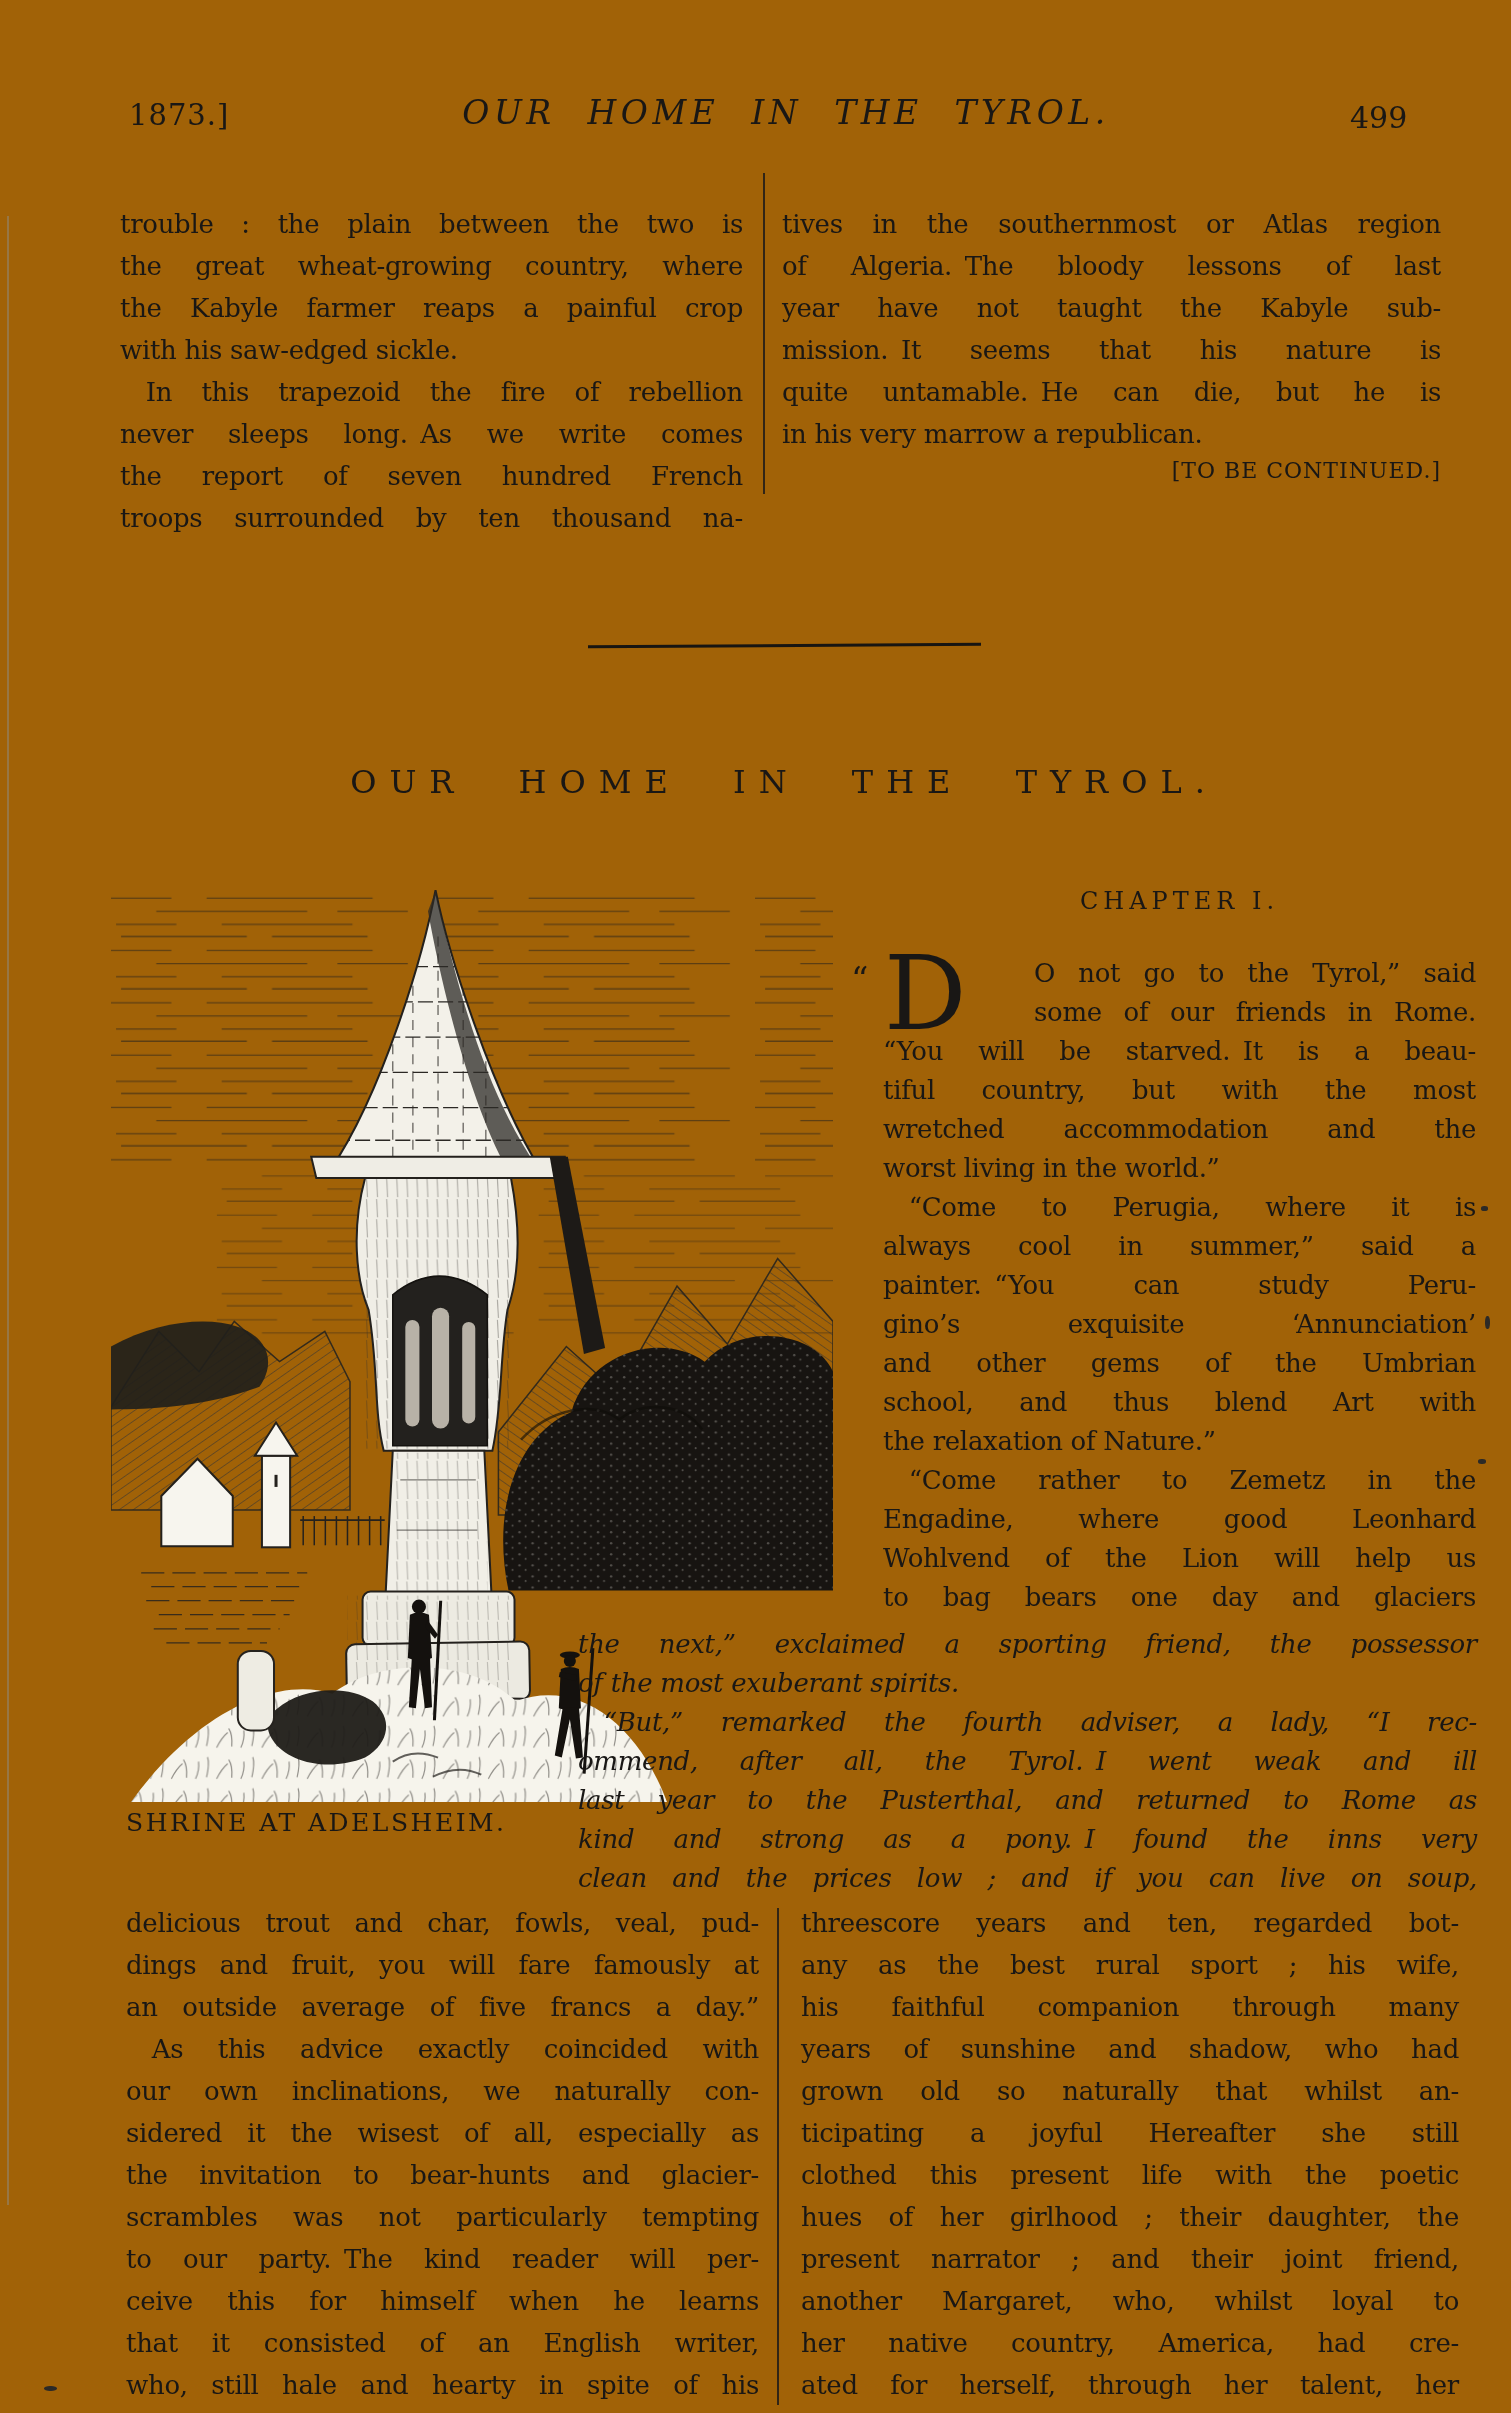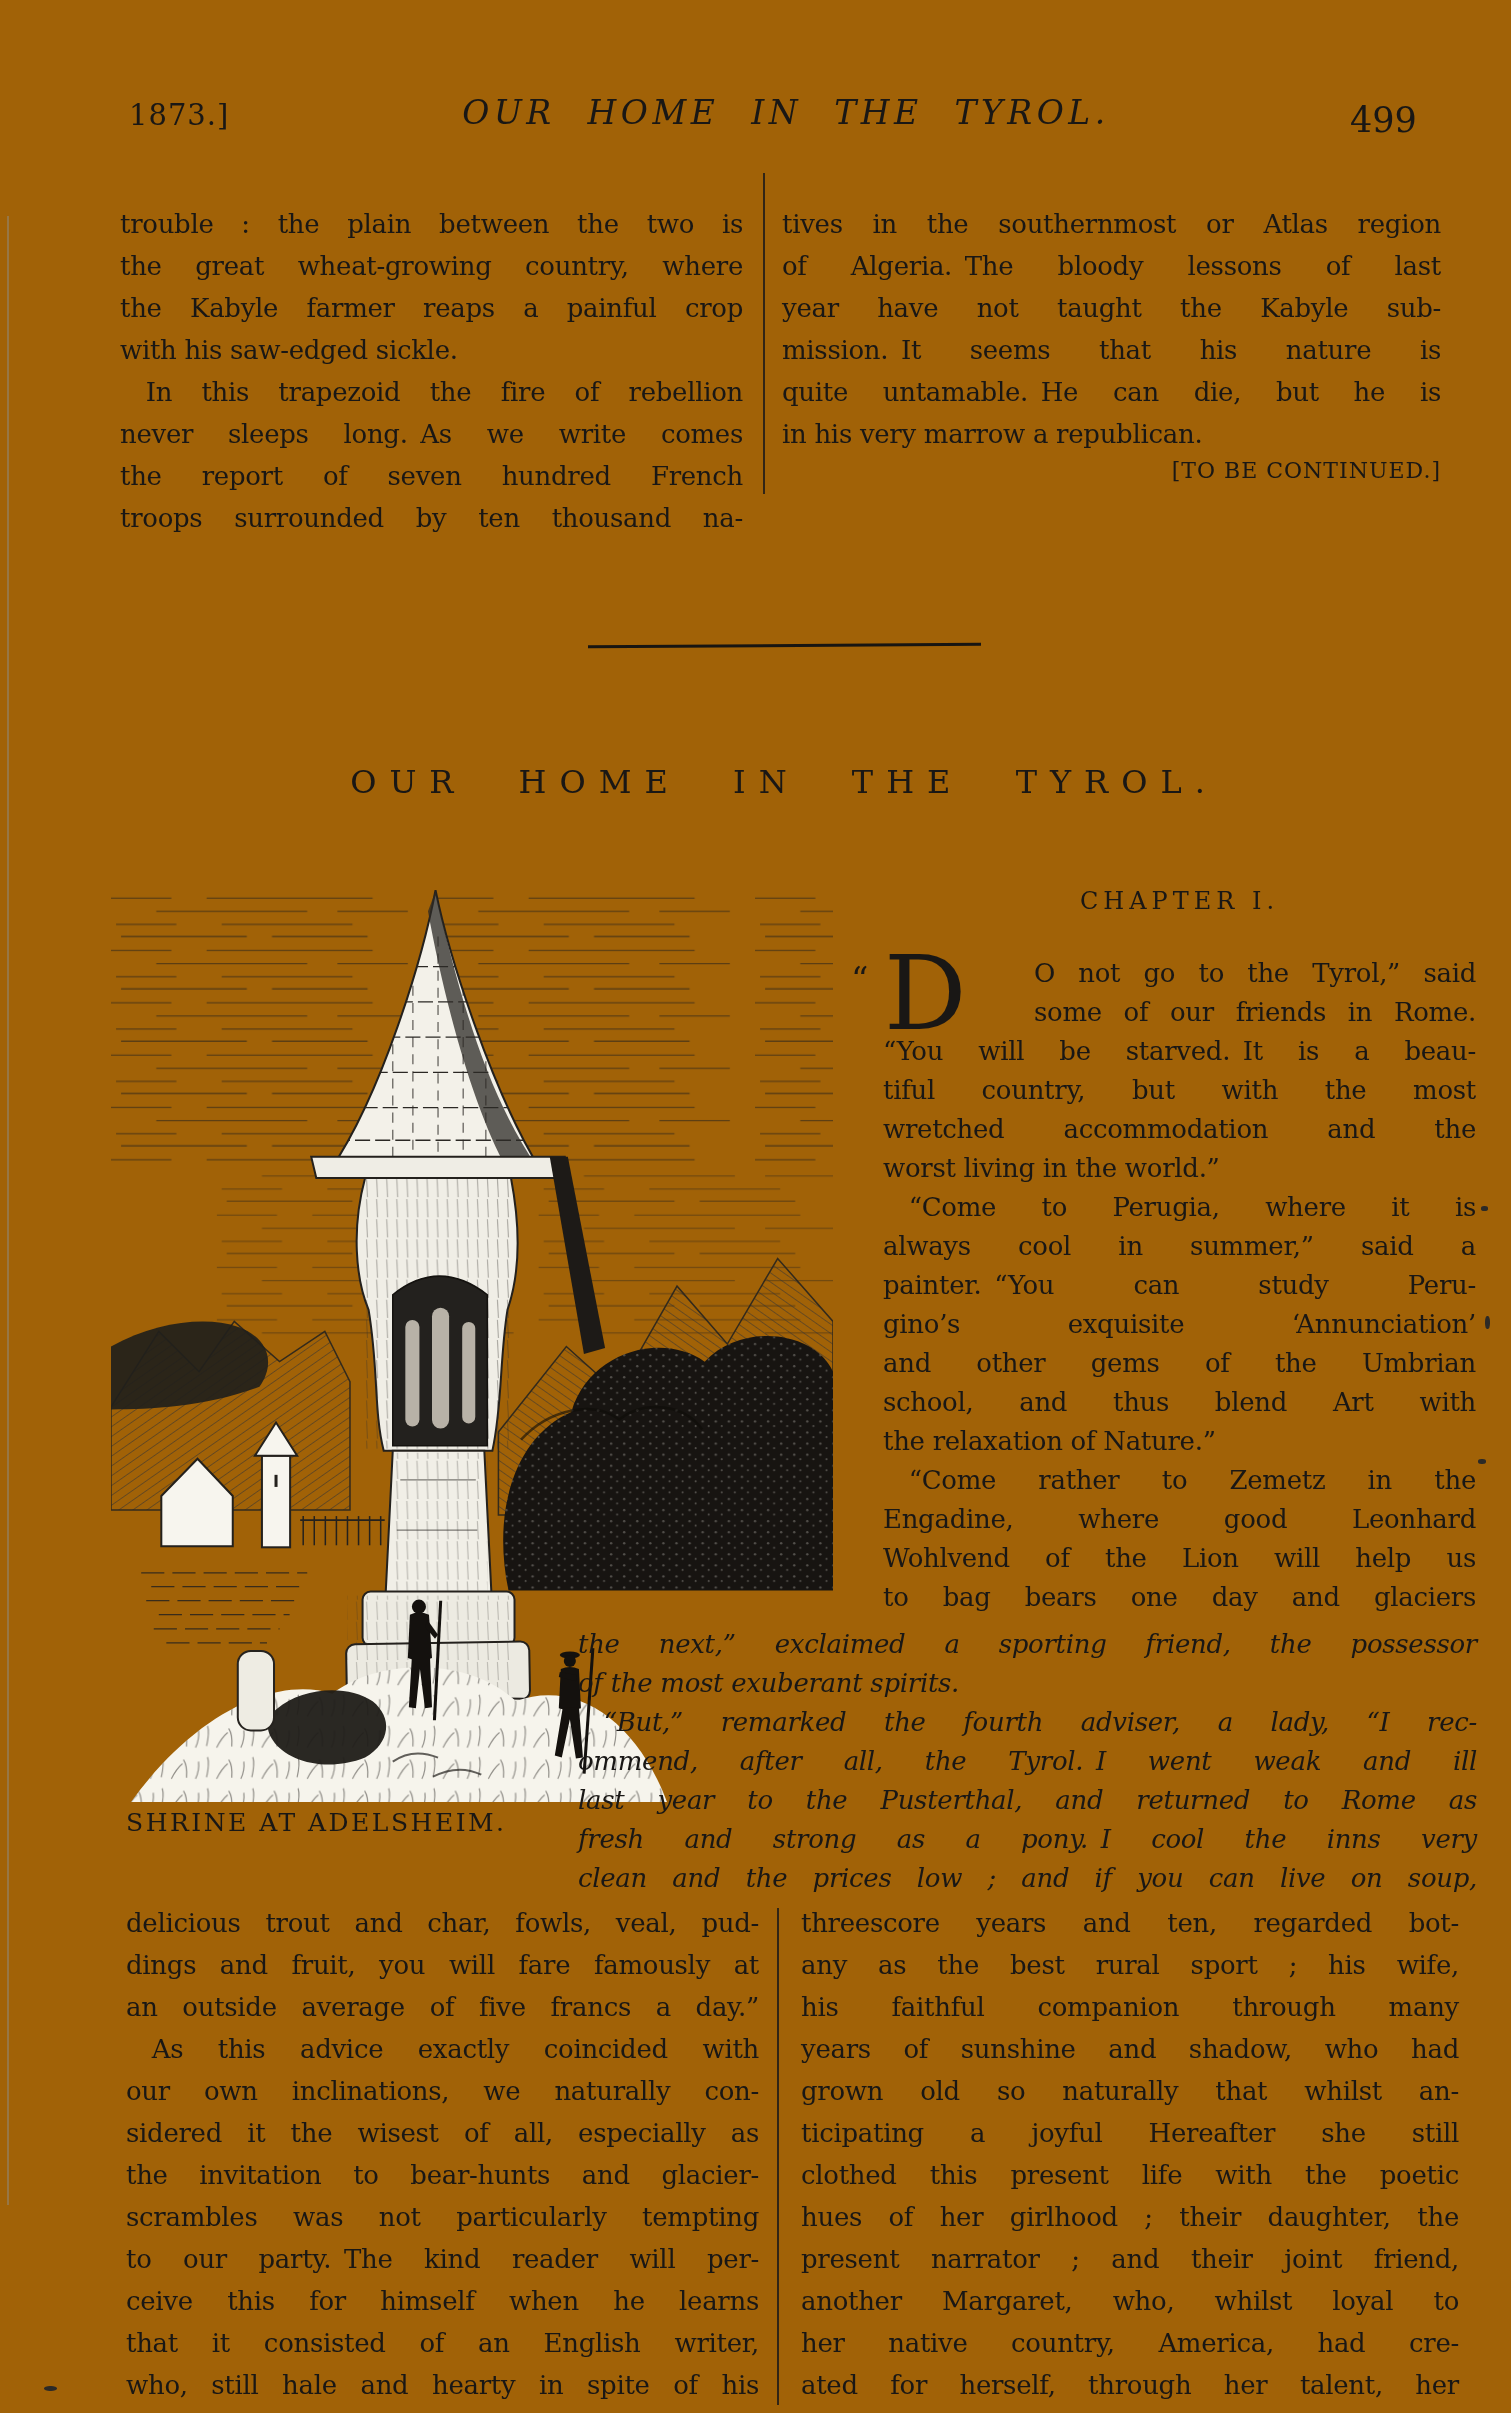--- a/index.html
+++ b/index.html
@@ -8,21 +8,21 @@
     width:1512px;height:2413px;
     background:#a16207;
     font-family:"DejaVu Serif","Liberation Serif",serif;
     color:#191715;
     overflow:hidden;
   }
   
   .running-date{position:absolute;left:129px;top:98px;font-size:29px;letter-spacing:1px;}
   .running-title{position:absolute;left:0;top:93px;width:1512px;text-align:center;
     font-style:italic;font-size:33px;letter-spacing:4.5px;word-spacing:17px;transform:translateX(30px);}
-  .page-number{position:absolute;left:1350px;top:100px;font-size:35px;}
+  .page-number{position:absolute;left:1350px;top:100px;font-size:30px;}
   
   .col{position:absolute;}
   .line{white-space:normal;text-align:justify;text-align-last:justify;
     font-size:26px;letter-spacing:-0.3px;overflow:visible;}
   .nj{text-align-last:left;}
   .topcols .line,.botcols .line{height:42px;line-height:42px;}
   .chaptercol .line,.wrapcol .line{height:39px;line-height:39px;}
   .dcpad{padding-left:151px;}
   
   .vdivider{position:absolute;width:1.5px;background:#1d1b19;opacity:.85;}
@@ -234,21 +234,21 @@
       <div class="line">Wohlvend of the Lion will help us</div>
       <div class="line">to bag bears one day and glaciers</div>
     </div>
 
   <div class="col wrapcol" style="left:578px;top:1625px;width:899px;font-style:italic;">
       <div class="line">the next,” exclaimed a sporting friend, the possessor</div>
       <div class="line nj">of the most exuberant spirits.</div>
       <div class="line"> “But,” remarked the fourth adviser, a lady, “I rec-</div>
       <div class="line">ommend, after all, the Tyrol. I went weak and ill</div>
       <div class="line">last year to the Pusterthal, and returned to Rome as</div>
-      <div class="line">fresh and strong as a pony. I cool the inns very</div>
+      <div class="line">kind and strong as a pony. I found the inns very</div>
       <div class="line">clean and the prices low ; and if you can live on soup,</div>
     </div>
 
   <div class="col botcols" style="left:126px;top:1902px;width:633px;">
       <div class="line">delicious trout and char, fowls, veal, pud-</div>
       <div class="line">dings and fruit, you will fare famously at</div>
       <div class="line">an outside average of five francs a day.”</div>
       <div class="line"> As this advice exactly coincided with</div>
       <div class="line">our own inclinations, we naturally con-</div>
       <div class="line">sidered it the wisest of all, especially as</div>

